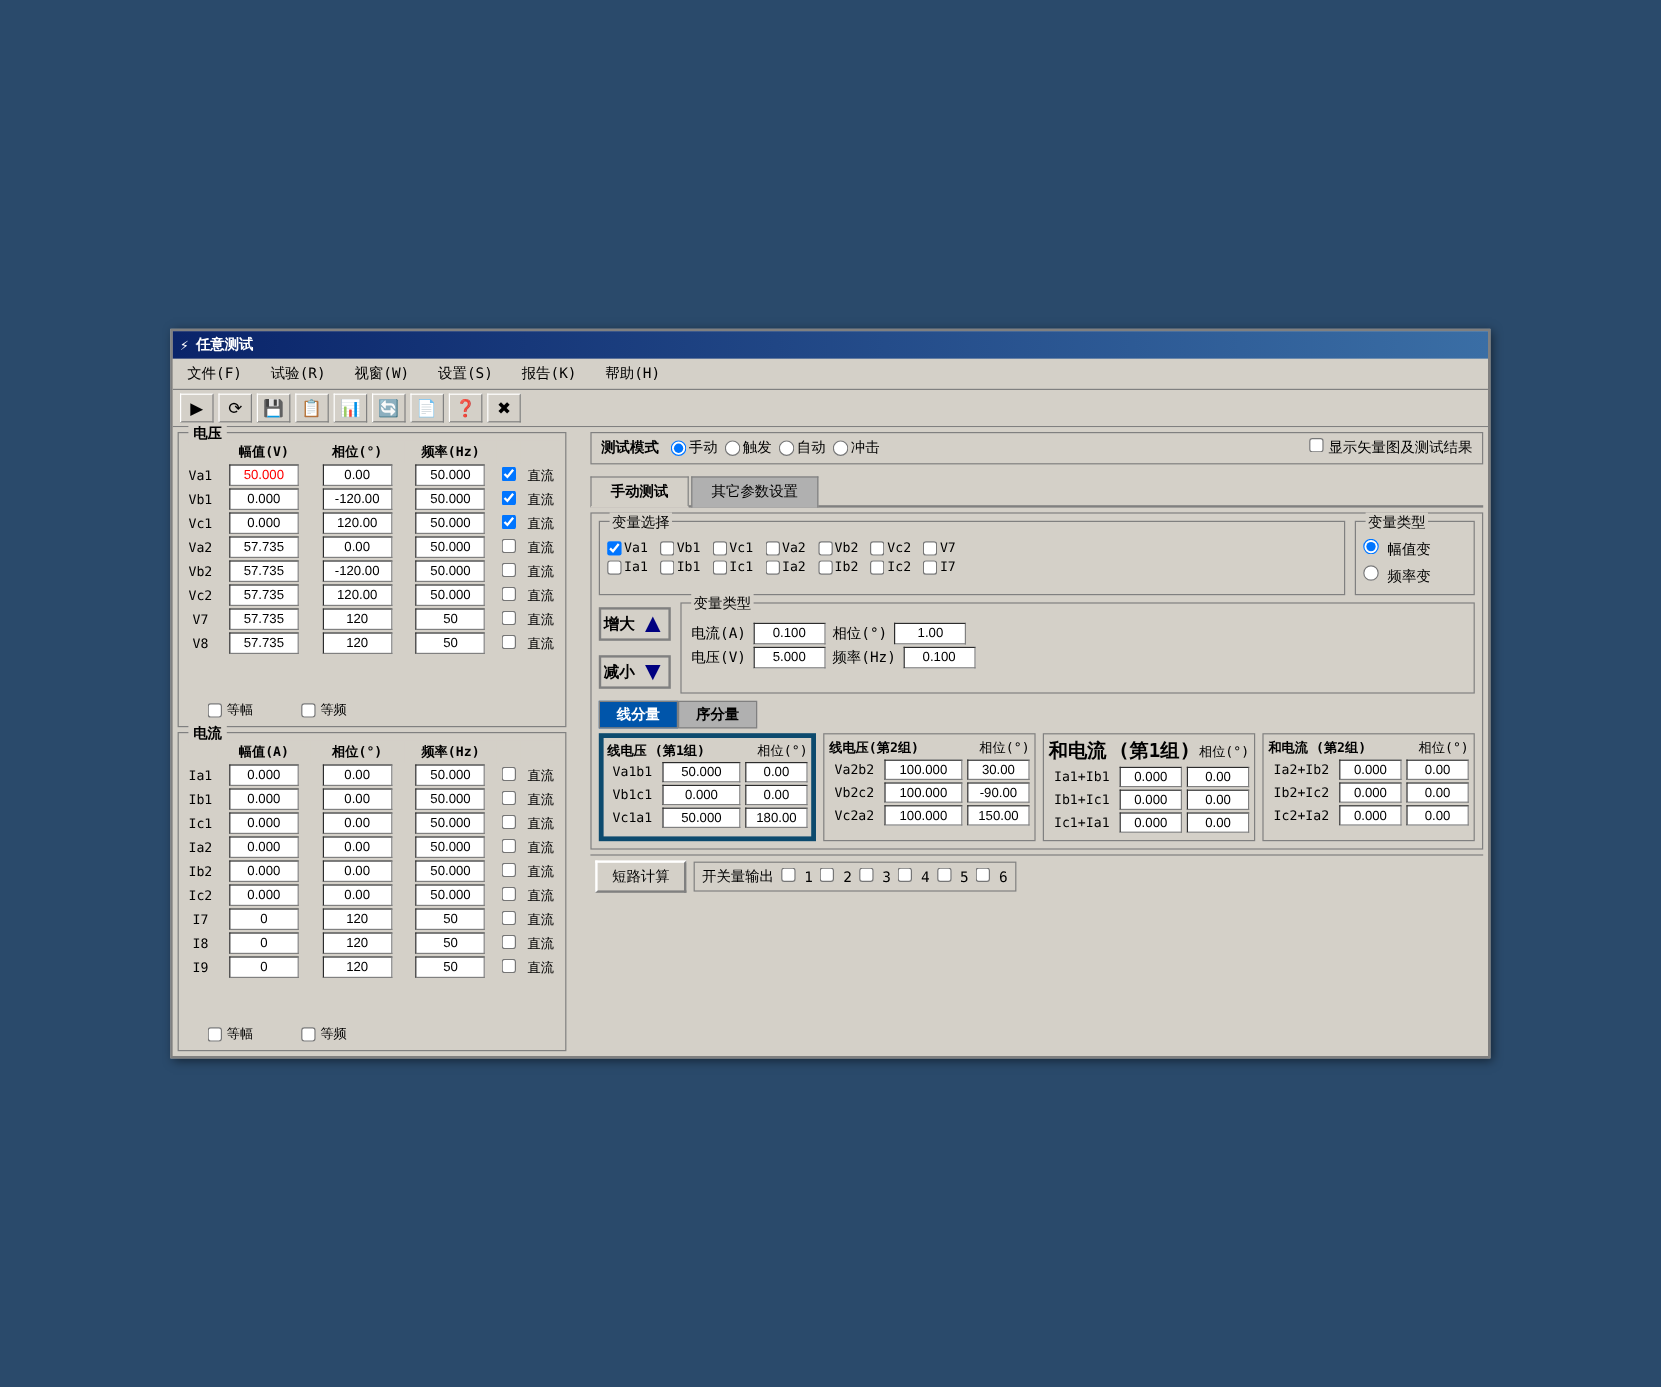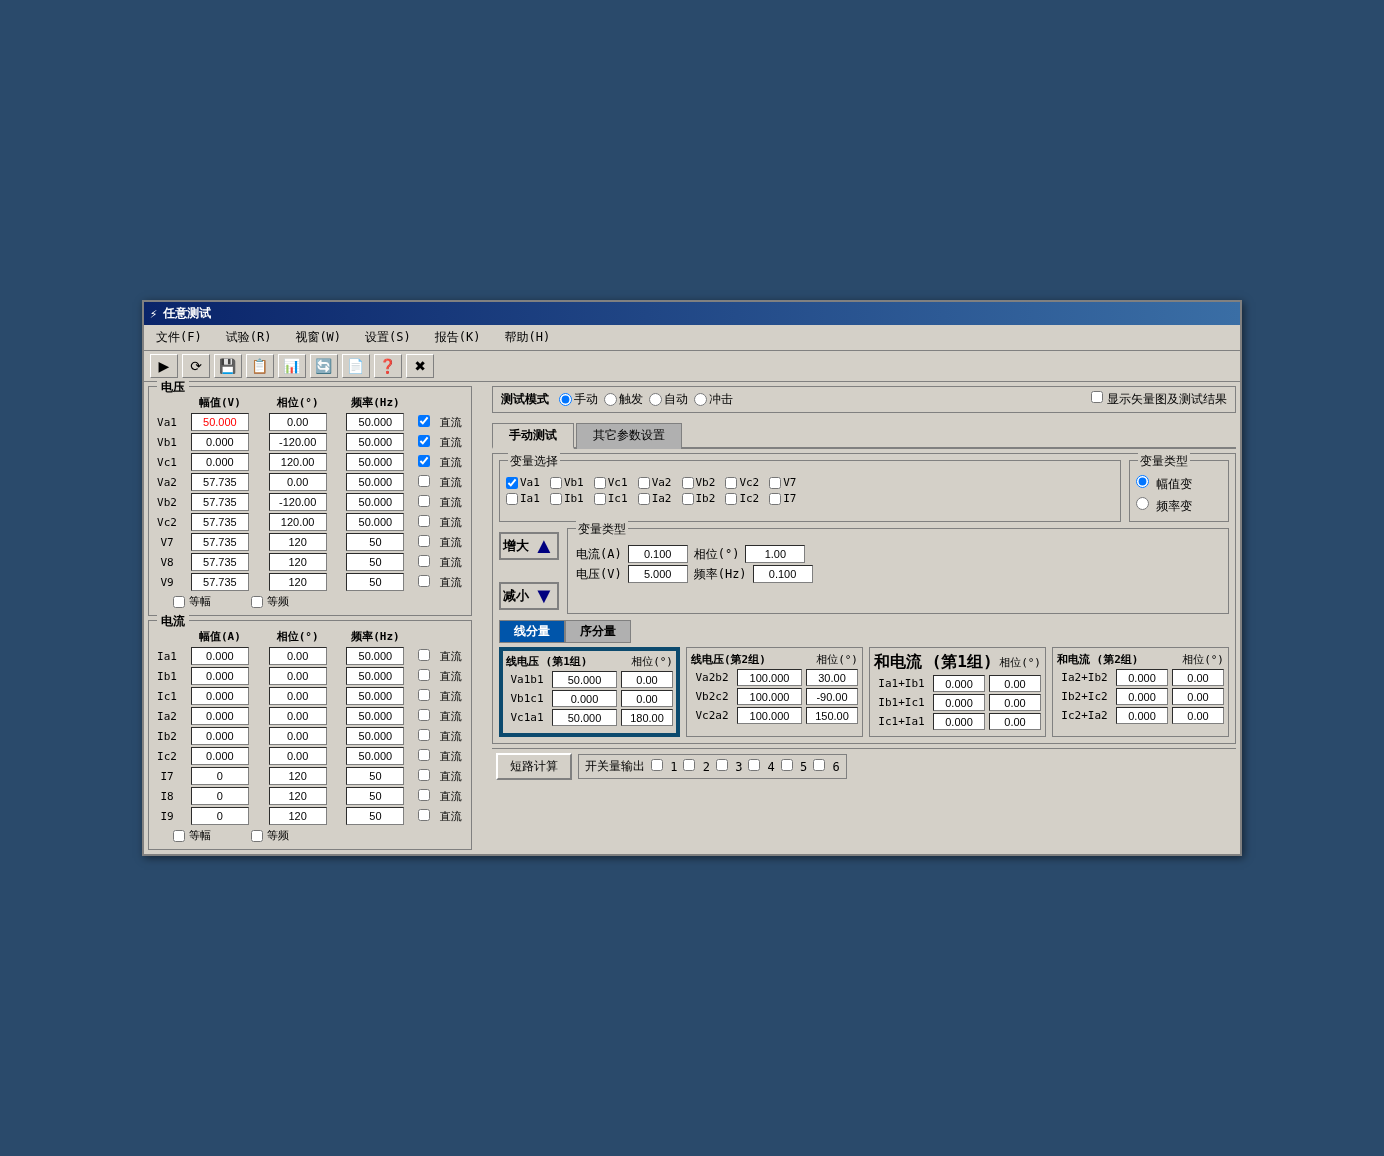--- a/index.html
+++ b/index.html
@@ -120,21 +120,21 @@
     .data-input.red-text { color: red; }
     .checkbox-cell { text-align: center; }
     input[type="checkbox"] { width: 12px; height: 12px; }
     .dc-label { font-size: 11px; }
     .bottom-checkboxes {
       display: flex;
       gap: 40px;
       padding: 2px 20px;
     }
     .bottom-checkbox-item {
-      display: flex; align-items: center; gap: 4px; font-size: 11px;
+      display: flex; align-items: center; gap: 4px; font-size: 11px; margin-top: 36px;
     }
     
     .test-mode-box {
       border: 1px solid #808080;
       padding: 4px 8px;
       display: flex;
       align-items: center;
       gap: 6px;
     }
     .radio-item { display: flex; align-items: center; gap: 2px; font-size: 12px; }
@@ -175,21 +175,21 @@
       background: white;
       border: 1px inset #808080;
       padding: 2px 4px;
       font-size: 12px;
     }
     .checkbox-row { display: flex; gap: 10px; align-items: center; margin: 3px 0; flex-wrap: wrap; }
     .check-item { display: flex; align-items: center; gap: 2px; font-size: 11px; }
     .increase-decrease {
       display: flex;
       flex-direction: column;
-      gap: 22px;
+      gap: 12px;
       margin: 4px 0;
     }
     .id-btn {
       width: 60px; height: 28px;
       border: 2px solid #808080;
       background: #d4d0c8;
       display: flex; align-items: center; justify-content: center;
       cursor: pointer;
       font-size: 13px; font-weight: bold;
       gap: 4px;
@@ -363,28 +363,20 @@
                 <tr>
     <td class="row-label">V7</td>
     <td><input class="data-input" type="text" value="57.735" style=""></td>
     <td><input class="data-input" type="text" value="120" style=""></td>
     <td><input class="data-input" type="text" value="50" style=""></td>
     <td class="checkbox-cell"><input type="checkbox" style=""></td>
     <td class="dc-label">直流</td>
   </tr>
                 <tr>
     <td class="row-label">V8</td>
-    <td><input class="data-input" type="text" value="57.735" style=""></td>
-    <td><input class="data-input" type="text" value="120" style=""></td>
-    <td><input class="data-input" type="text" value="50" style=""></td>
-    <td class="checkbox-cell"><input type="checkbox" style=""></td>
-    <td class="dc-label">直流</td>
-  </tr>
-                <tr>
-    <td class="row-label">V9</td>
     <td><input class="data-input" type="text" value="57.735" style=""></td>
     <td><input class="data-input" type="text" value="120" style=""></td>
     <td><input class="data-input" type="text" value="50" style=""></td>
     <td class="checkbox-cell"><input type="checkbox" style=""></td>
     <td class="dc-label">直流</td>
   </tr>
               </tbody>
           </table>
           <div class="bottom-checkboxes">
             <div class="bottom-checkbox-item">

